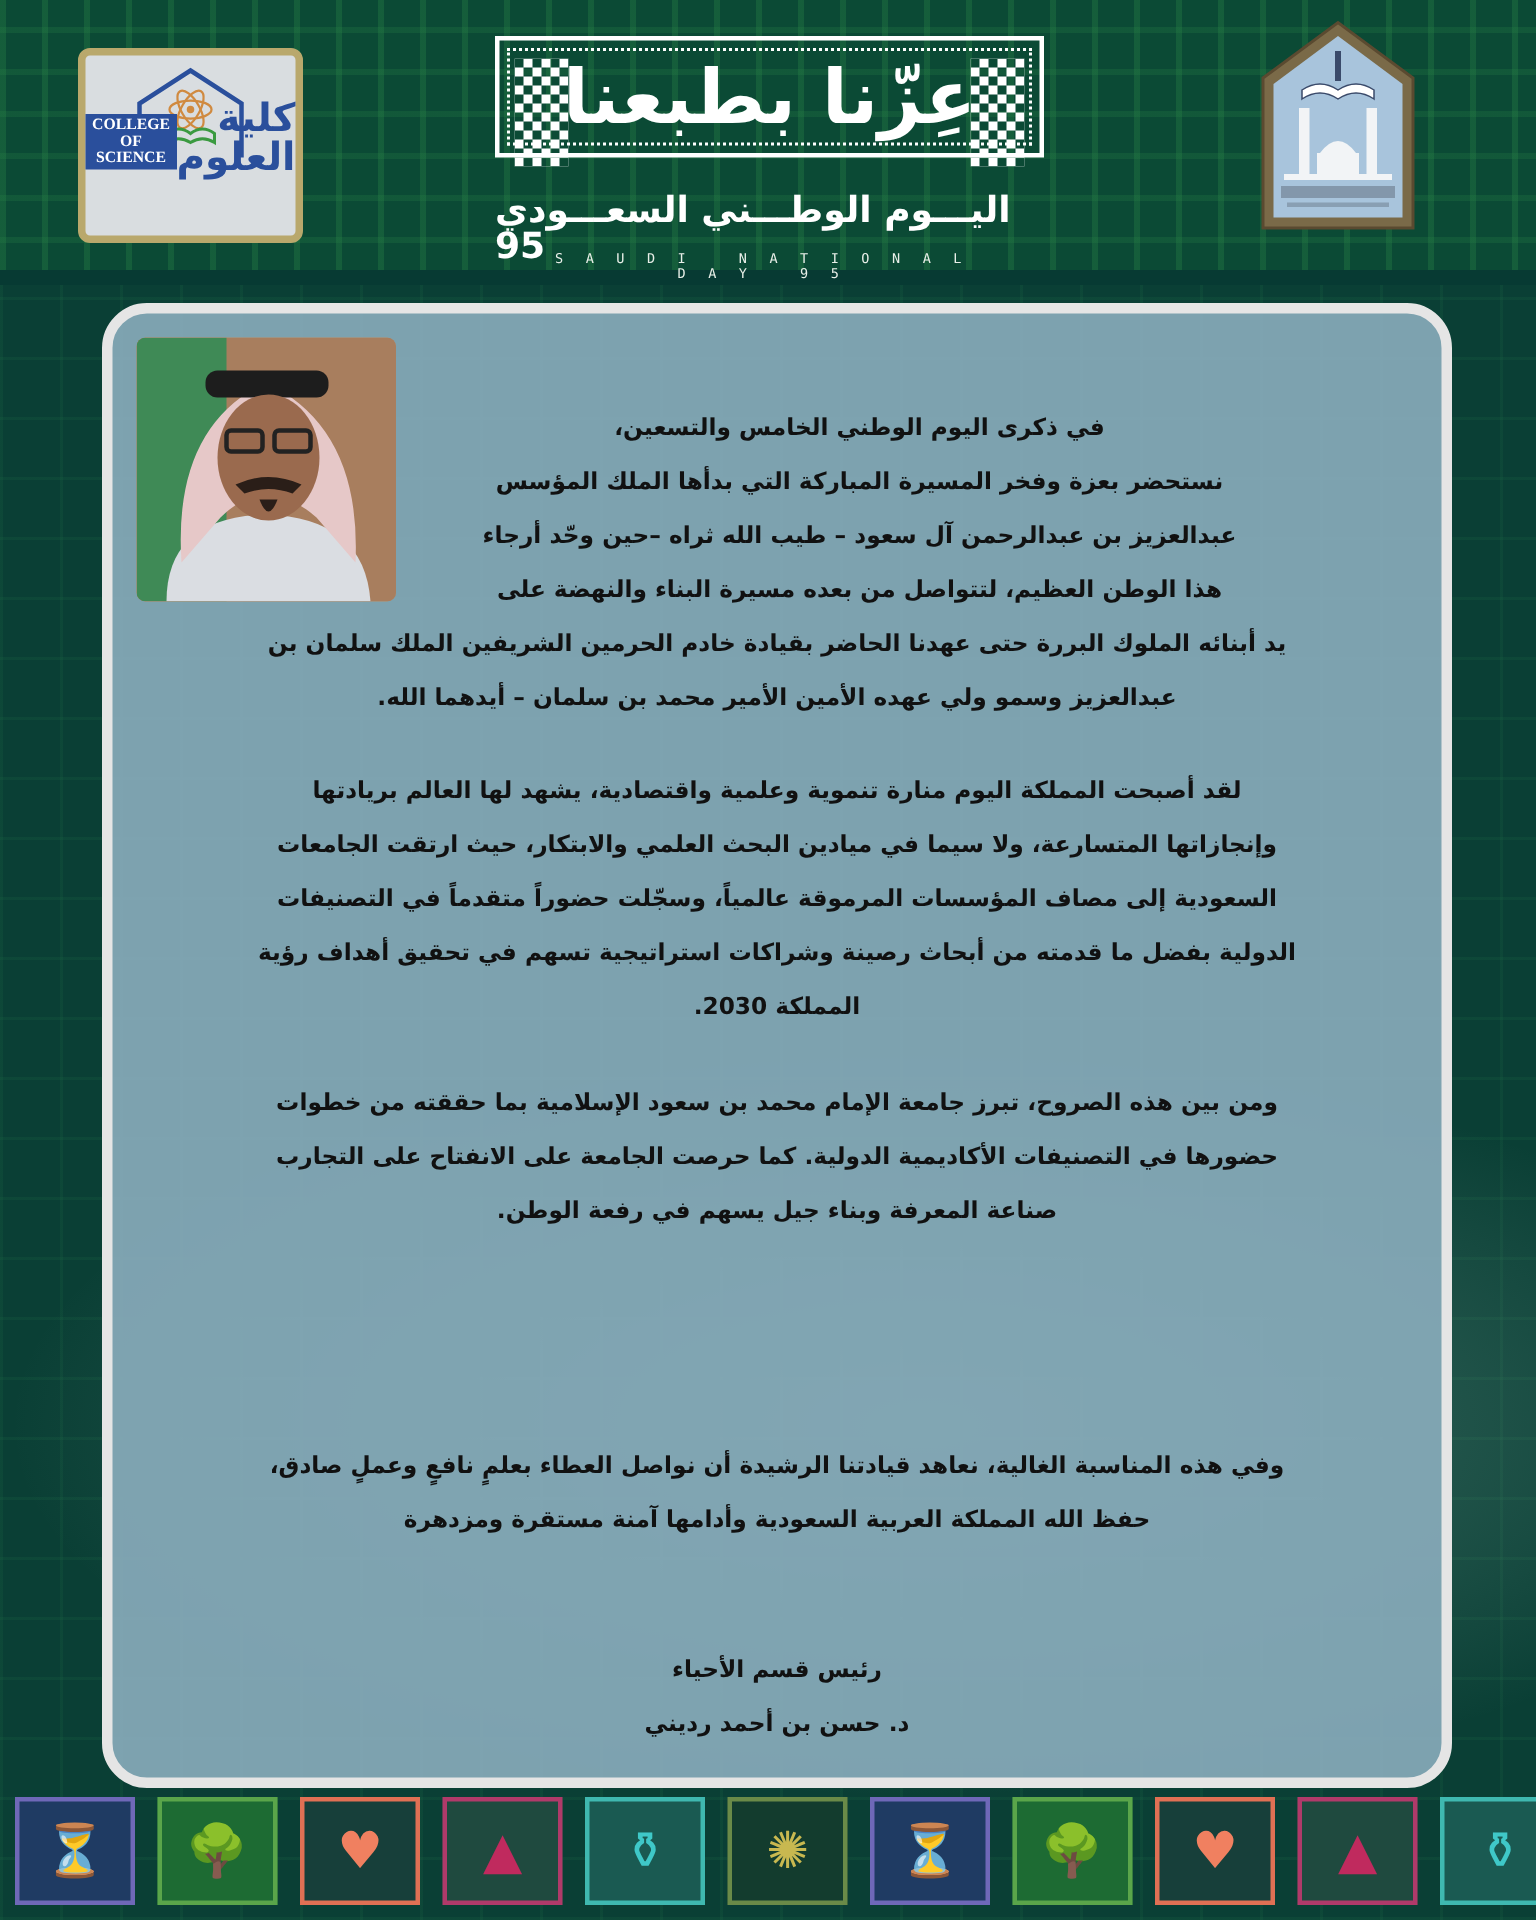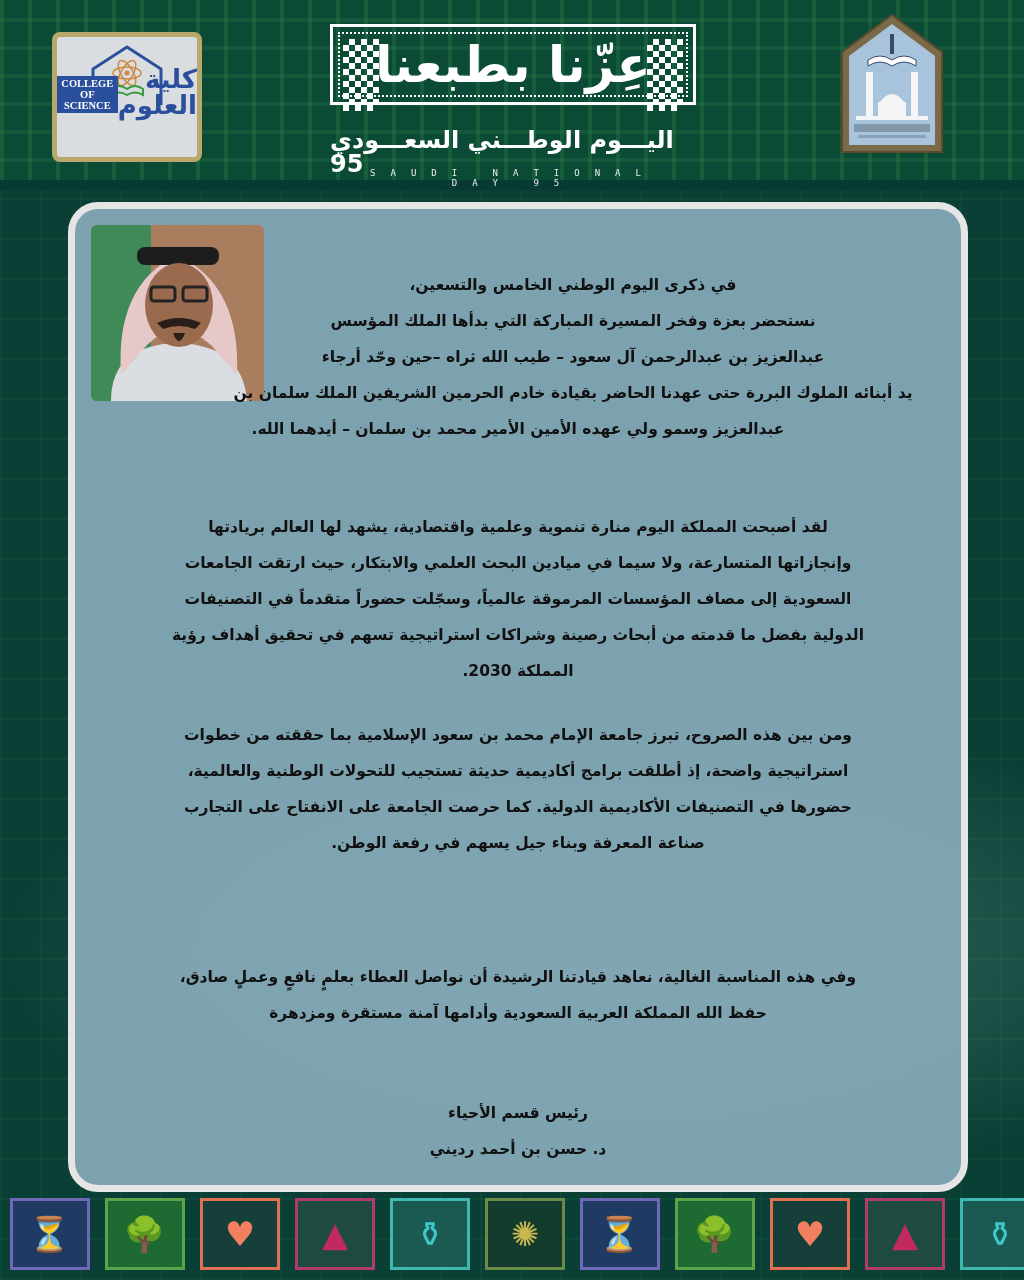--- a/index.html
+++ b/index.html
@@ -184,35 +184,35 @@
       <rect x="92" y="62" width="24" height="14" rx="3" fill="none" stroke="#222" stroke-width="3"></rect>
       <path d="M66 98 Q88 88 110 98 L104 104 Q88 98 72 104 Z" fill="#2a1e18"></path>
       <path d="M82 108 Q88 124 94 108 Z" fill="#2a1e18"></path>
     </svg>
   </div>
 
   <div class="text-block para1">
     <span class="text-line">في ذكرى اليوم الوطني الخامس والتسعين،</span>
     <span class="text-line">نستحضر بعزة وفخر المسيرة المباركة التي بدأها الملك المؤسس</span>
     <span class="text-line">عبدالعزيز بن عبدالرحمن آل سعود – طيب الله ثراه –حين وحّد أرجاء</span>
+    <span class="text-line">هذا الوطن العظيم، لتتواصل من بعده مسيرة البناء والنهضة على</span>
     <span class="text-line">يد أبنائه الملوك البررة حتى عهدنا الحاضر بقيادة خادم الحرمين الشريفين الملك سلمان بن</span>
     <span class="text-line">عبدالعزيز وسمو ولي عهده الأمين الأمير محمد بن سلمان – أيدهما الله.</span>
   </div>
 
   <div class="text-block para2">
     <span class="text-line">لقد أصبحت المملكة اليوم منارة تنموية وعلمية واقتصادية، يشهد لها العالم بريادتها</span>
     <span class="text-line">وإنجازاتها المتسارعة، ولا سيما في ميادين البحث العلمي والابتكار، حيث ارتقت الجامعات</span>
     <span class="text-line">السعودية إلى مصاف المؤسسات المرموقة عالمياً، وسجّلت حضوراً متقدماً في التصنيفات</span>
     <span class="text-line">الدولية بفضل ما قدمته من أبحاث رصينة وشراكات استراتيجية تسهم في تحقيق أهداف رؤية</span>
     <span class="text-line">المملكة 2030.</span>
   </div>
 
   <div class="text-block para3">
     <span class="text-line">ومن بين هذه الصروح، تبرز جامعة الإمام محمد بن سعود الإسلامية بما حققته من خطوات</span>
-    <span class="text-line">استراتيجية واضحة، إذ أطلقت برامج أكاديمية حديثة تستجيب للتحولات الوطنية والعالمية،</span>
     <span class="text-line">حضورها في التصنيفات الأكاديمية الدولية. كما حرصت الجامعة على الانفتاح على التجارب</span>
     <span class="text-line">صناعة المعرفة وبناء جيل يسهم في رفعة الوطن.</span>
   </div>
 
   <div class="text-block para4">
     <span class="text-line">وفي هذه المناسبة الغالية، نعاهد قيادتنا الرشيدة أن نواصل العطاء بعلمٍ نافعٍ وعملٍ صادق،</span>
     <span class="text-line">حفظ الله المملكة العربية السعودية وأدامها آمنة مستقرة ومزدهرة</span>
   </div>
 
   <div class="text-block signature">

